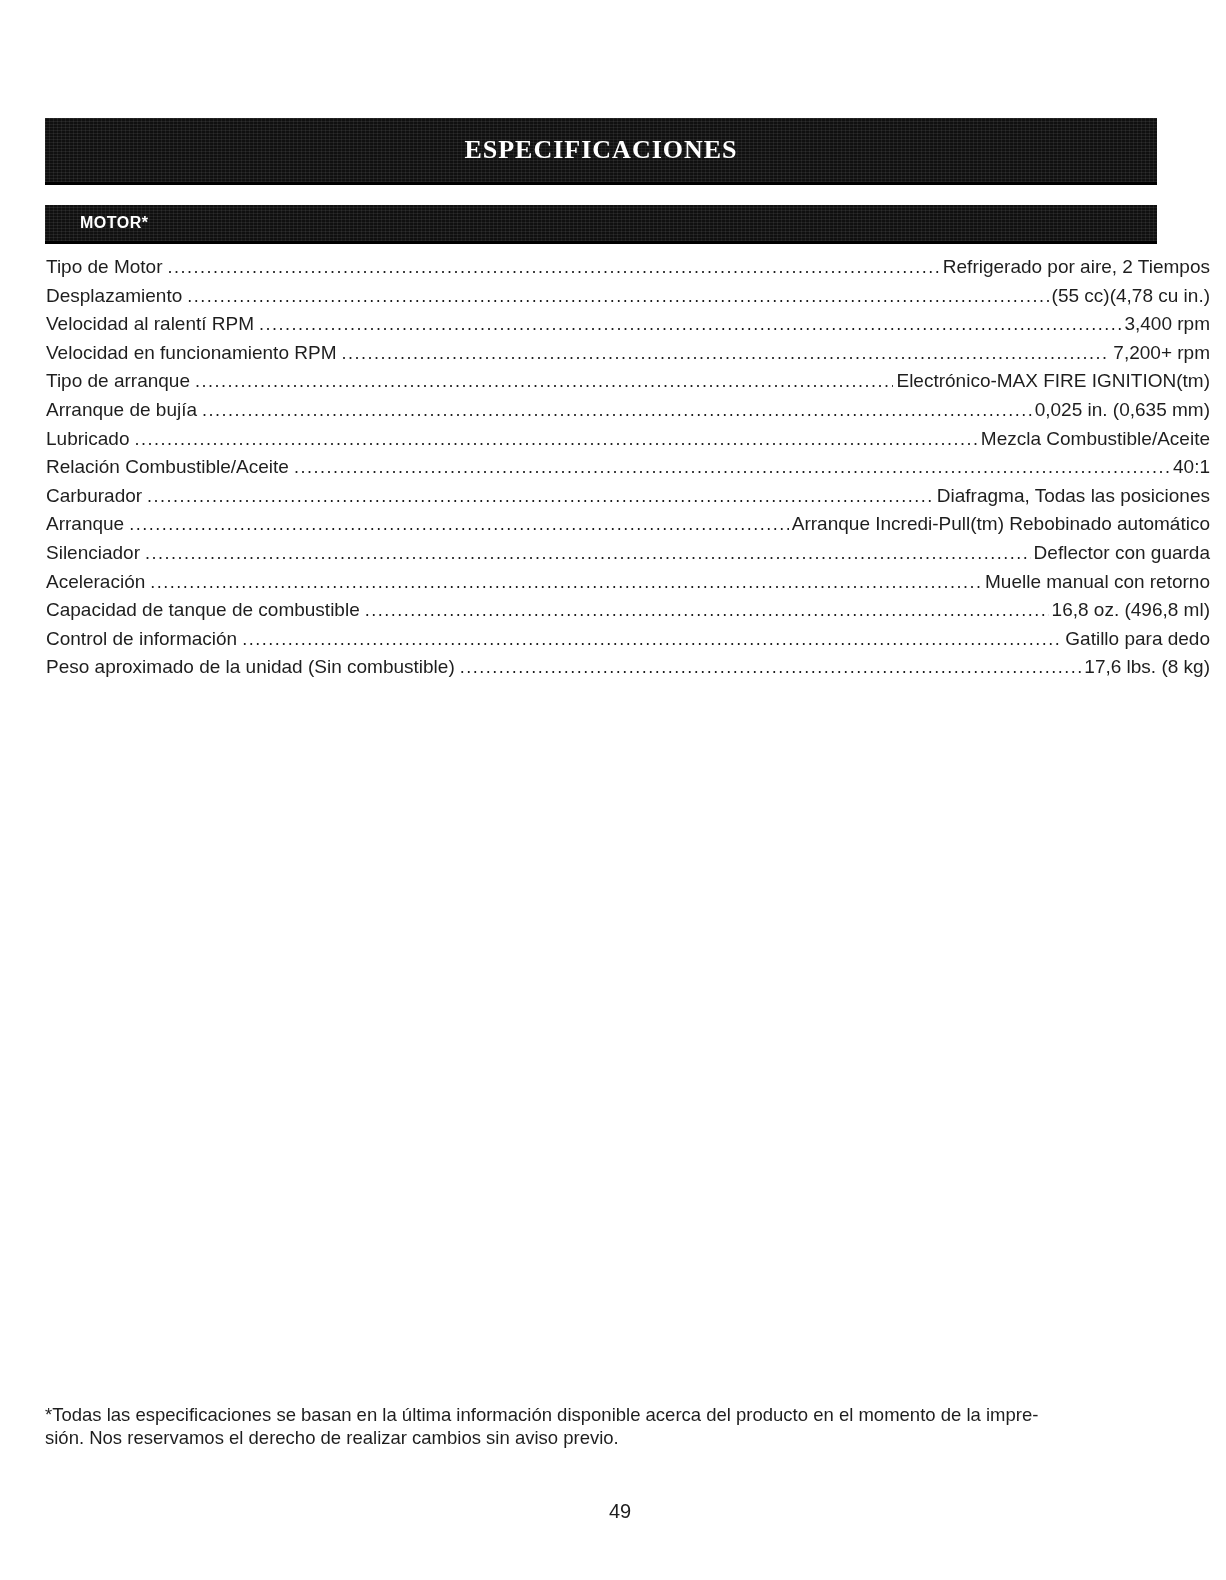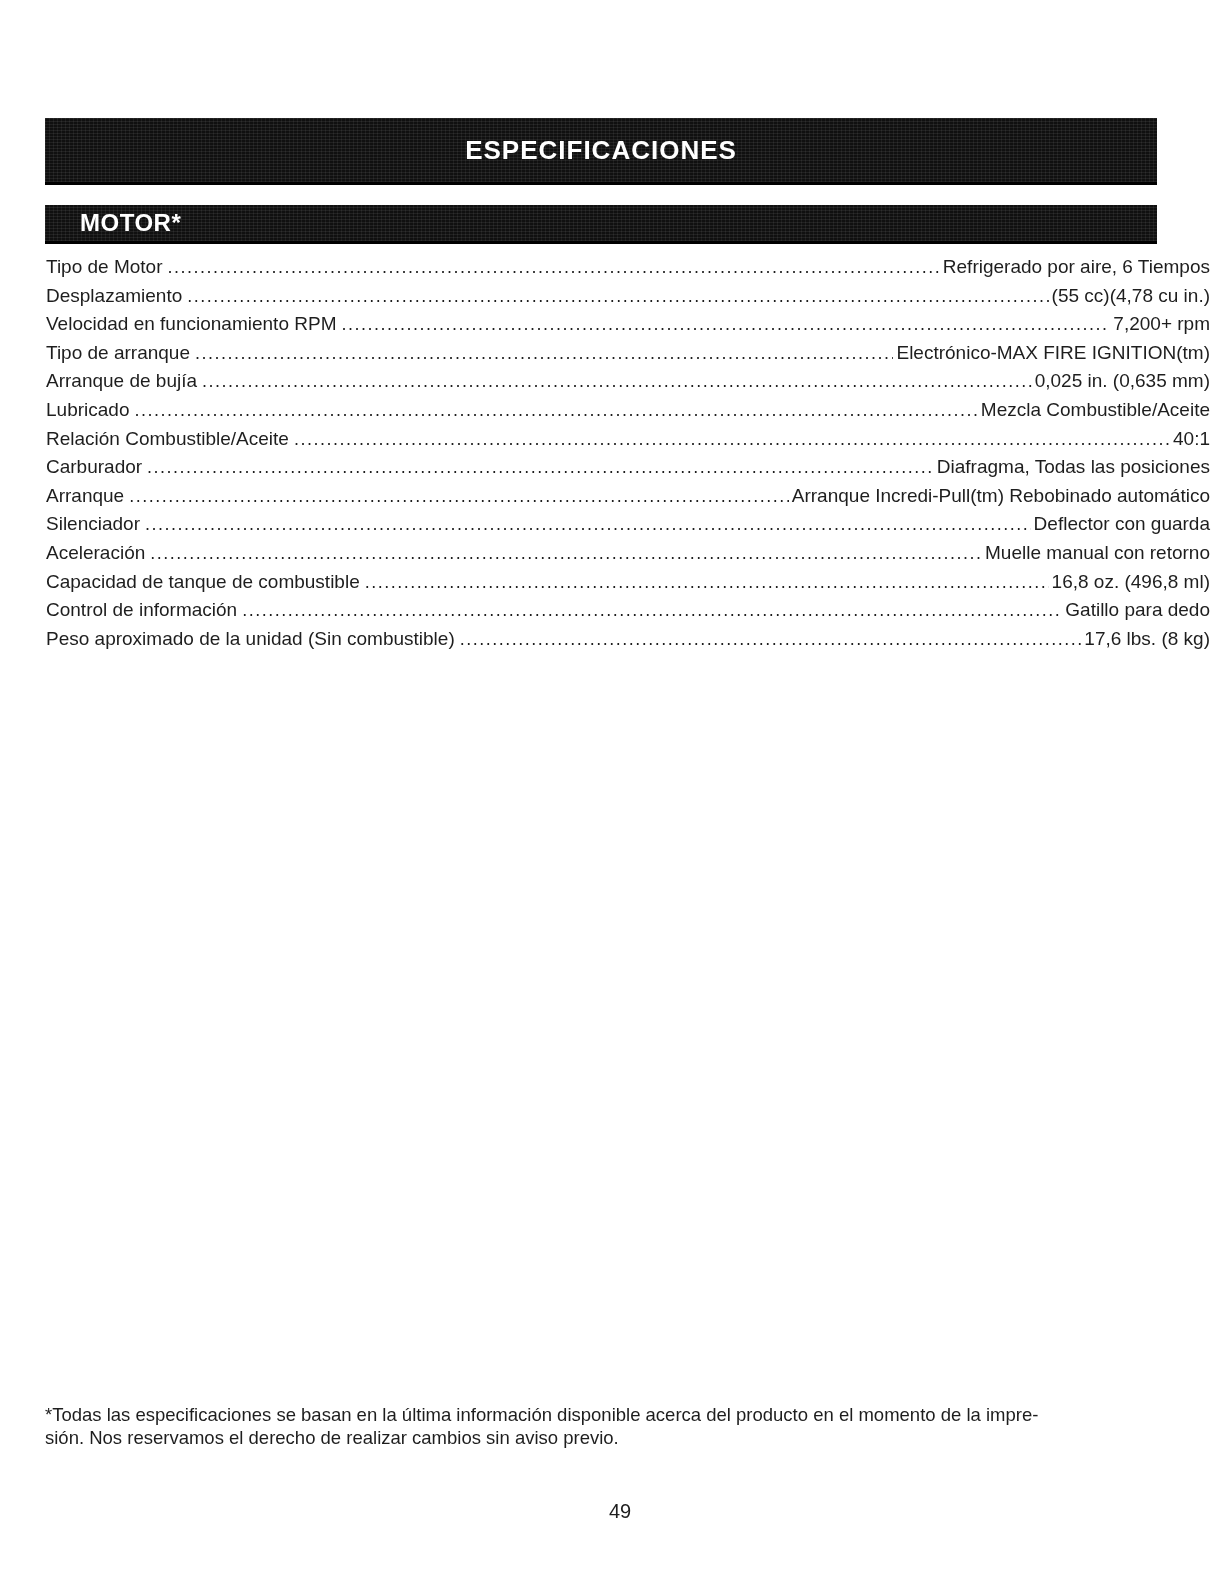--- a/index.html
+++ b/index.html
@@ -30,34 +30,35 @@
       repeating-linear-gradient(90deg, rgba(255,255,255,0.06) 0 1px, transparent 1px 4px);
     color: var(--banner_text, #ffffff);
     border-bottom: 3px solid #000;
     display: flex;
     align-items: center;
   }
   .title-banner {
     top: 118px;
     height: 67px;
     justify-content: center;
+    font-family: Liberation Serif, serif;
   }
   .title-banner .banner-text {
     font-size: 26px;
     font-weight: bold;
     letter-spacing: 1px;
   }
   .section-banner {
     top: 205px;
     height: 39px;
     justify-content: flex-start;
     padding-left: 35px;
   }
   .section-banner .banner-text {
-    font-size: 24px;
+    font-size: 16px;
     font-weight: bold;
     letter-spacing: 0.5px;
   }
   .spec-list {
     position: absolute;
     left: 46px;
     top: 253px;
     width: 1164px;
   }
   .spec-row {
@@ -109,29 +110,34 @@
   </div>
 
   <div class="banner section-banner">
     <span class="banner-text">MOTOR*</span>
   </div>
 
   <div class="spec-list" id="spec-list">
     <div class="spec-row">
       <span class="spec-label">Tipo de Motor</span>
       <span class="spec-dots"></span>
-      <span class="spec-value">Refrigerado por aire, 6 Tiempos</span>
+      <span class="spec-value">Refrigerado por aire, 2 Tiempos</span>
     </div>
 
     <div class="spec-row">
       <span class="spec-label">Desplazamiento</span>
       <span class="spec-dots"></span>
       <span class="spec-value">(55 cc)(4,78 cu in.)</span>
     </div>
 
+    <div class="spec-row">
+      <span class="spec-label">Velocidad al ralentí RPM</span>
+      <span class="spec-dots"></span>
+      <span class="spec-value">3,400 rpm</span>
+    </div>
 
     <div class="spec-row">
       <span class="spec-label">Velocidad en funcionamiento RPM</span>
       <span class="spec-dots"></span>
       <span class="spec-value">7,200+ rpm</span>
     </div>
 
     <div class="spec-row">
       <span class="spec-label">Tipo de arranque</span>
       <span class="spec-dots"></span>

